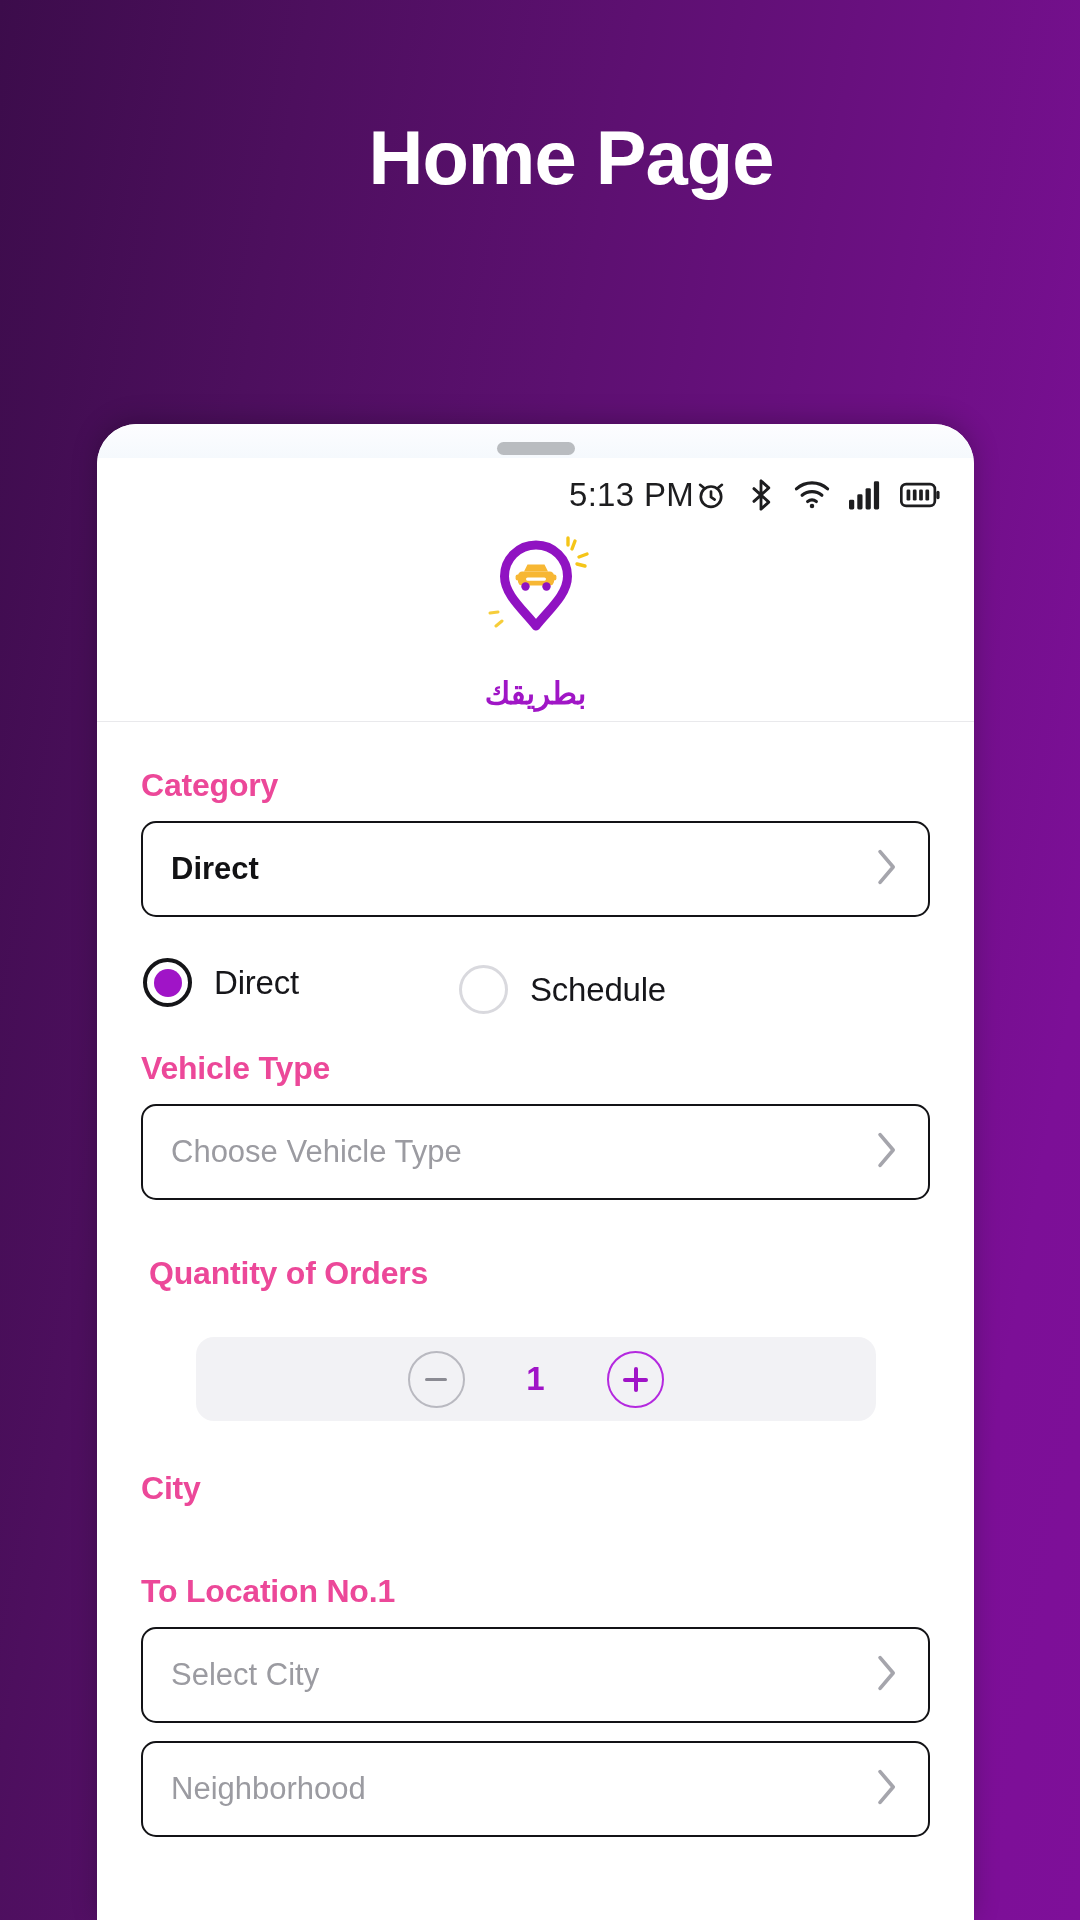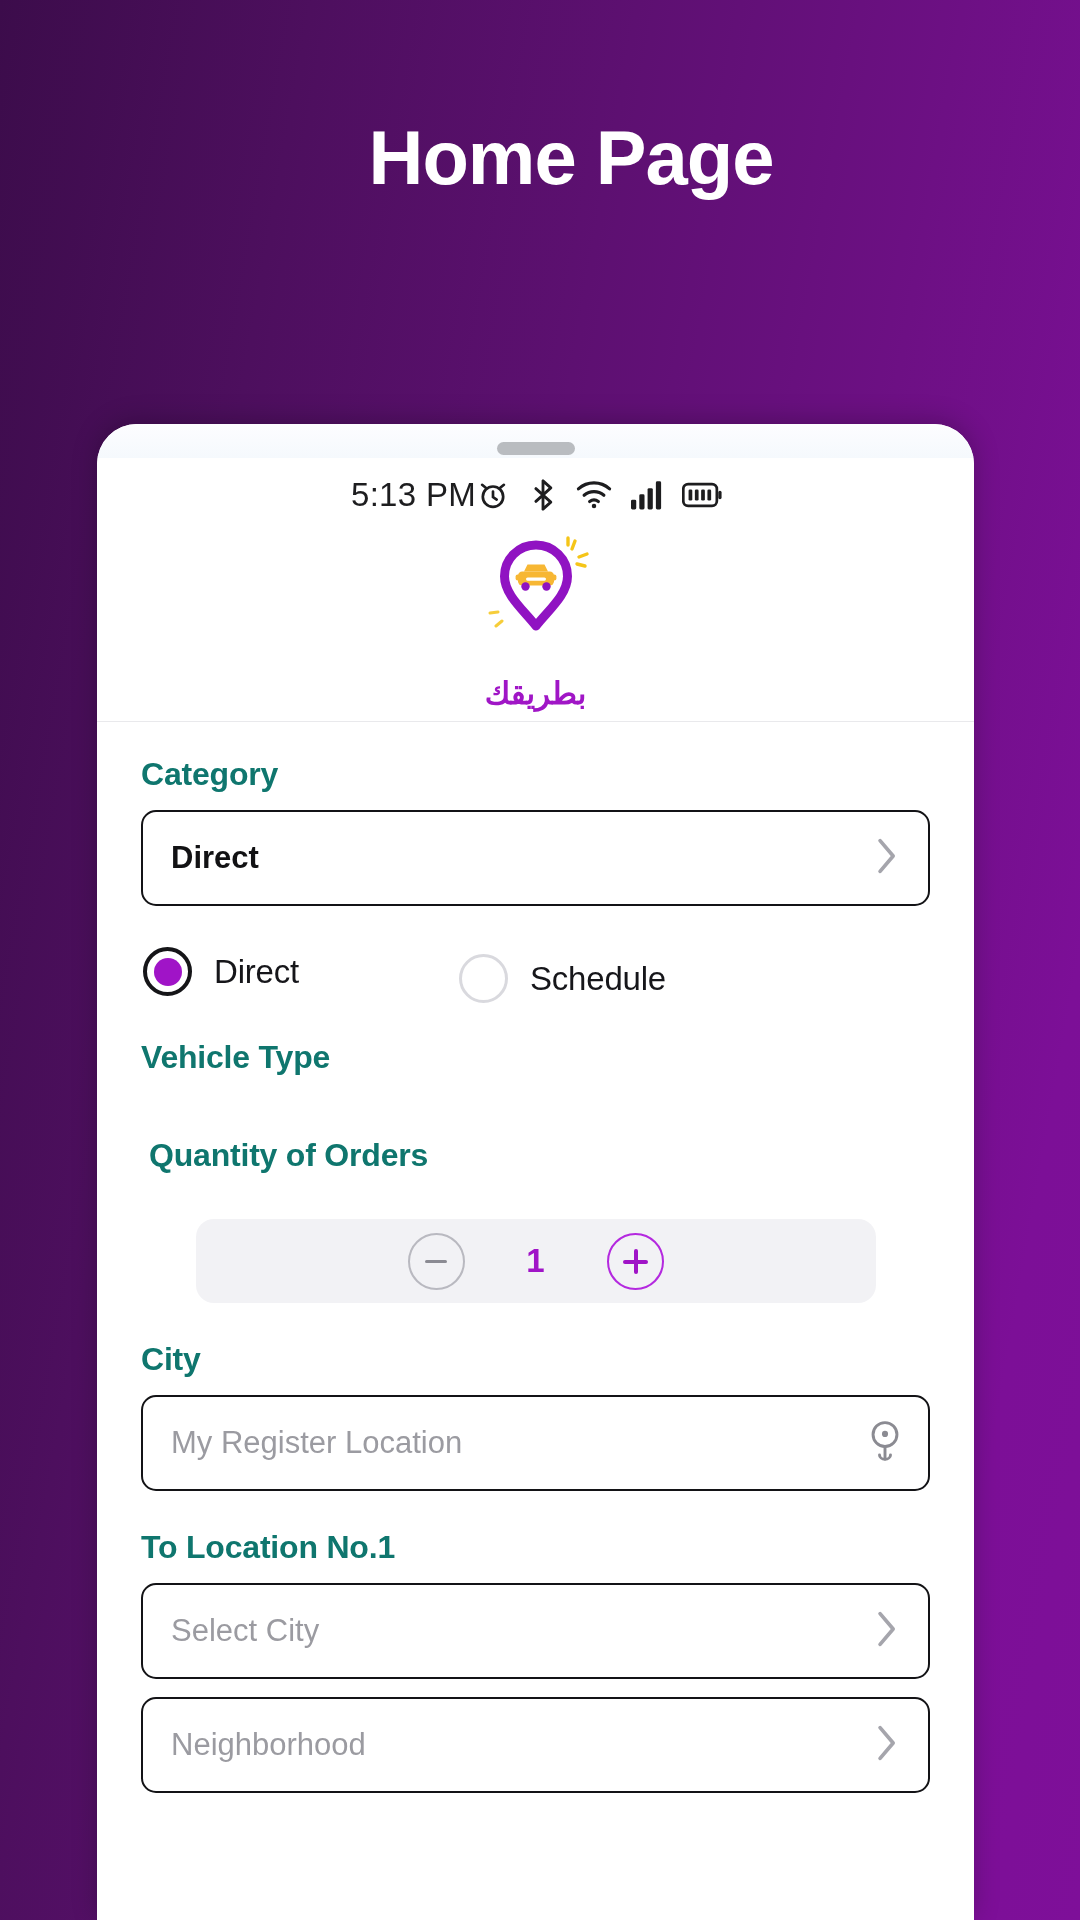--- a/index.html
+++ b/index.html
@@ -59,21 +59,21 @@
     border-radius:7px;
     background:#b9bcc0;
   }
 
   
   .statusbar {
     height:74px;
     padding:0 34px 0 36px;
     display:flex;
     align-items:center;
-    justify-content:center;
+    justify-content:flex-end;
     background:#ffffff;
   }
   .status-time {
     font-size:33px;
     color:#1d1d1f;
     font-weight:500;
     letter-spacing:0.3px;
   }
   .status-icons {
     display:flex;
@@ -107,23 +107,24 @@
 
   
   .form-body {
     background:#ffffff;
     padding:34px 44px 0 44px;
   }
 
   .field-label {
     font-size:32px;
     font-weight:bold;
-    color:#0f766e;
+    color:#ec4899;
     margin-bottom:17px;
     letter-spacing:-0.2px;
+    margin-top:11px;
   }
   .field-label.indent { margin-left:8px; }
 
   .select-box {
     height:96px;
     border:2.5px solid #131316;
     border-radius:15px;
     display:flex;
     align-items:center;
     justify-content:space-between;
@@ -329,49 +330,46 @@
         </span>
         <span class="radio-label">Direct</span>
       </div>
       <div class="radio-item">
         <span class="radio-outer off"></span>
         <span class="radio-label">Schedule</span>
       </div>
     </div>
 
     <div class="field-label">Vehicle Type</div>
+    <div class="select-box">
+      <span class="placeholder">Choose Vehicle Type</span>
+      <span class="chev">
+        <svg width="30" height="40" viewBox="0 0 16 26" fill="none" stroke="#a5a5ac" stroke-width="2.4" stroke-linecap="round" stroke-linejoin="round">
+          <path d="M3.5 3 L12 13 L3.5 23"></path>
+        </svg>
+      </span>
+    </div>
 
     <div class="sec-gap-lg"></div>
 
     <div class="field-label indent">Quantity of Orders</div>
     <div class="sec-gap-sm"></div>
     <div class="stepper-wrap">
       <span class="step-btn minus">
         <span class="step-bar-h"></span>
       </span>
       <span class="step-value">1</span>
       <span class="step-btn plus">
         <span class="step-plus-glyph"></span>
       </span>
     </div>
 
     <div class="sec-gap-md"></div>
 
     <div class="field-label">City</div>
-    <div class="select-box">
-      <span class="placeholder">My Register Location</span>
-      <span class="pin-icon">
-        <svg width="34" height="42" viewBox="0 0 20 26" fill="none" stroke="#8b8b92" stroke-width="1.8" stroke-linecap="round" stroke-linejoin="round">
-          <path d="M10 1.6 C5.9 1.6 2.6 4.9 2.6 9 C2.6 13.1 5.9 16.4 10 16.4 C14.1 16.4 17.4 13.1 17.4 9 C17.4 4.9 14.1 1.6 10 1.6 Z"></path>
-          <circle cx="10" cy="8.6" r="1.9" fill="#8b8b92" stroke="none"></circle>
-          <path d="M10 16.4 L10 24.2"></path>
-          <path d="M6.6 21.6 C6.6 23.1 8.1 24.3 10 24.3 C11.9 24.3 13.4 23.1 13.4 21.6"></path>
-        </svg>
-      </span>
-    </div>
 
     <div class="sec-gap-md"></div>
 
     <div class="field-label">To Location No.1</div>
     <div class="select-box">
       <span class="placeholder">Select City</span>
       <span class="chev">
         <svg width="30" height="40" viewBox="0 0 16 26" fill="none" stroke="#a5a5ac" stroke-width="2.4" stroke-linecap="round" stroke-linejoin="round">
           <path d="M3.5 3 L12 13 L3.5 23"></path>
         </svg>

